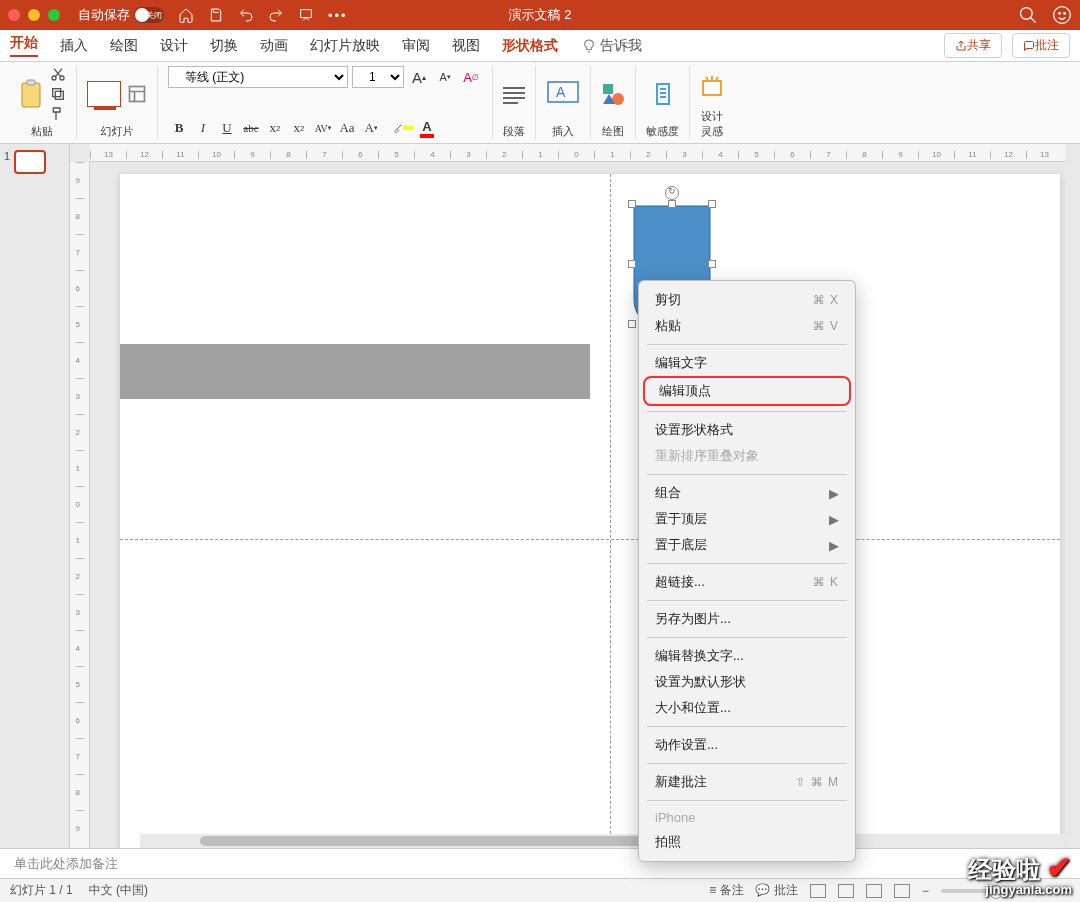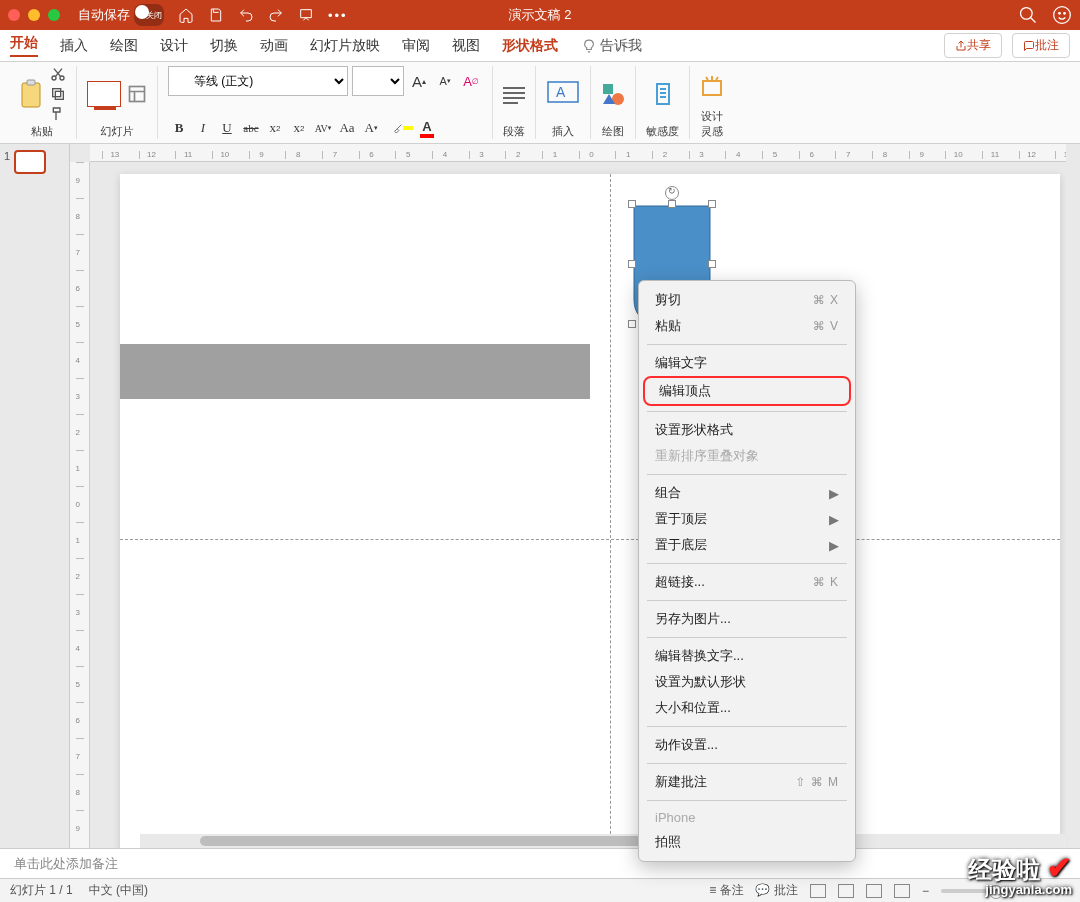--- a/index.html
+++ b/index.html
@@ -4,21 +4,21 @@
 <style>
   * { box-sizing: border-box; margin: 0; padding: 0; font-family: -apple-system, "PingFang SC", sans-serif; }
   body { width: 1080px; height: 902px; background: #f0f0f0; overflow: hidden; position: relative; }
 
   
   .titlebar { height: 30px; background: #c43e1c; display: flex; align-items: center; color: #fff; font-size: 13px; padding: 0 8px; }
   .traffic { display: flex; gap: 8px; margin-right: 18px; }
   .traffic span { width: 12px; height: 12px; border-radius: 50%; }
   .dot-r { background: #ff5f57; } .dot-y { background: #ffbd2e; } .dot-g { background: #28c840; }
   .autosave { display: flex; align-items: center; gap: 4px; margin-right: 14px; }
-  .toggle { width: 30px; height: 22px; background: rgba(0,0,0,0.25); border-radius: 8px; position: relative; display:flex;align-items:center;justify-content:flex-end;padding:0 2px;font-size:8px;color:#fff;}
+  .toggle { width: 30px; height: 16px; background: rgba(0,0,0,0.25); border-radius: 8px; position: relative; display:flex;align-items:center;justify-content:flex-end;padding:0 2px;font-size:8px;color:#fff;}
   .toggle::before { content:""; position:absolute; left:1px; top:1px; width:14px; height:14px; background:#fff; border-radius:50%; }
   .title-icons { display:flex; gap:14px; align-items:center; margin-right:80px;}
   .title-icons svg { width:16px; height:16px; fill:none; stroke:#fff; stroke-width:1.5;}
   .doc-title { position:absolute; left:50%; transform:translateX(-50%); font-weight:500;}
   .title-right { margin-left:auto; display:flex; gap:14px; align-items:center;}
   .title-right svg { width:20px; height:20px; fill:none; stroke:#fff; stroke-width:1.5;}
 
   
   .menubar { height: 32px; background:#fff; border-bottom:1px solid #d0d0d0; display:flex; align-items:center; padding:0 10px; font-size:14px; color:#333; gap:22px; }
   .menubar .tab { cursor:default; }
@@ -34,21 +34,21 @@
   .group:last-child{border-right:none;}
   .group-top{display:flex; align-items:center; gap:6px; flex:1;}
   .group-label{font-size:11px; margin-top:2px;}
   .big-btn{display:flex; flex-direction:column; align-items:center; gap:2px;}
   .clip-ico{width:26px;height:30px;}
   .side-icons{display:flex;flex-direction:column;gap:4px;}
   .side-icons svg{width:16px;height:16px;}
   .slide-ico{width:34px;height:26px; border:1px solid #c43e1c; background:#fff; position:relative;}
   .slide-ico::after{content:"";position:absolute;bottom:-4px;left:6px;width:22px;height:4px;background:#c43e1c;}
   .font-row1{display:flex; gap:4px; align-items:center;}
-  .font-sel{border:1px solid #bbb; background:#fff; height:30px; font-size:12px; padding:0 21px;}
+  .font-sel{border:1px solid #bbb; background:#fff; height:22px; font-size:12px; padding:0 12px;}
   .font-sel.name{width:180px;} .font-sel.size{width:52px;text-align:right;}
   .tiny-btn{width:22px;height:22px;display:flex;align-items:center;justify-content:center;border:1px solid transparent;font-size:13px;}
   .font-row2{display:flex; gap:2px; align-items:center; margin-top:4px;}
   .font-row2 .tiny-btn{font-family:"Times New Roman",serif;}
   .u-line{text-decoration:underline;} .s-line{text-decoration:line-through;}
   .color-box{width:14px;height:4px;display:inline-block;}
   .para-lines{display:flex;flex-direction:column;gap:3px;width:22px;margin-top:2px;}
   .para-lines span{height:2px;background:#666;}
   .draw-ico{width:24px;height:24px;}
   .sens-ico{width:24px;height:24px;}
@@ -56,21 +56,21 @@
   svg{display:block;}
 
   
   .workspace { position:relative; height: calc(100% - 30px - 32px - 82px - 30px - 24px); display:flex; }
   .thumb-col { width:70px; background:#e9e9e9; border-right:1px solid #ccc; padding-top:6px;}
   .thumb-item{display:flex;gap:4px;padding:0 4px;}
   .thumb-num{font-size:11px;color:#555;}
   .thumb-slide{width:32px;height:24px;border:2px solid #c43e1c;border-radius:4px;background:#fff;}
   .canvas-area{flex:1;position:relative;background:#e9e9e9;overflow:hidden;}
   .ruler-h{position:absolute;top:0;left:20px;right:0;height:18px;background:#f5f5f5;border-bottom:1px solid #ccc;font-size:8px;color:#888;overflow:hidden;white-space:nowrap;display:flex;align-items:flex-end;}
-  .ruler-h span{display:inline-block;width:36px;text-align:center;border-left:1px solid #bbb;height:8px;line-height:8px;position:relative;top:-2px;margin-left:12px;}
+  .ruler-h span{display:inline-block;width:36px;text-align:center;border-left:1px solid #bbb;height:8px;line-height:8px;position:relative;top:-2px;}
   .ruler-v{position:absolute;top:18px;left:0;width:20px;bottom:0;background:#f5f5f5;border-right:1px solid #ccc;font-size:8px;color:#888;display:flex;flex-direction:column;align-items:center;}
   .ruler-v span{height:36px;border-top:1px solid #bbb;width:8px;display:flex;align-items:center;}
   .slide-edit{position:absolute;left:50px;top:30px;width:940px;height:700px;background:#fff;box-shadow:0 2px 8px rgba(0,0,0,0.15);}
   .grey-rect{position:absolute;left:0;top:170px;width:470px;height:55px;background:#a0a0a0;}
   .guide-v{position:absolute;left:490px;top:0;bottom:0;border-left:1px dashed #999;}
   .guide-h{position:absolute;top:365px;left:0;right:0;border-top:1px dashed #999;}
   
   .shape-wrap{position:absolute;left:512px;top:30px;width:80px;height:120px;}
   .rot-handle{position:absolute;top:-18px;left:50%;transform:translateX(-50%);width:14px;height:14px;border:1px solid #888;border-radius:50%;background:#fff;}
   .rot-handle::after{content:"↻";font-size:9px;position:absolute;top:-1px;left:2px;color:#666;}

